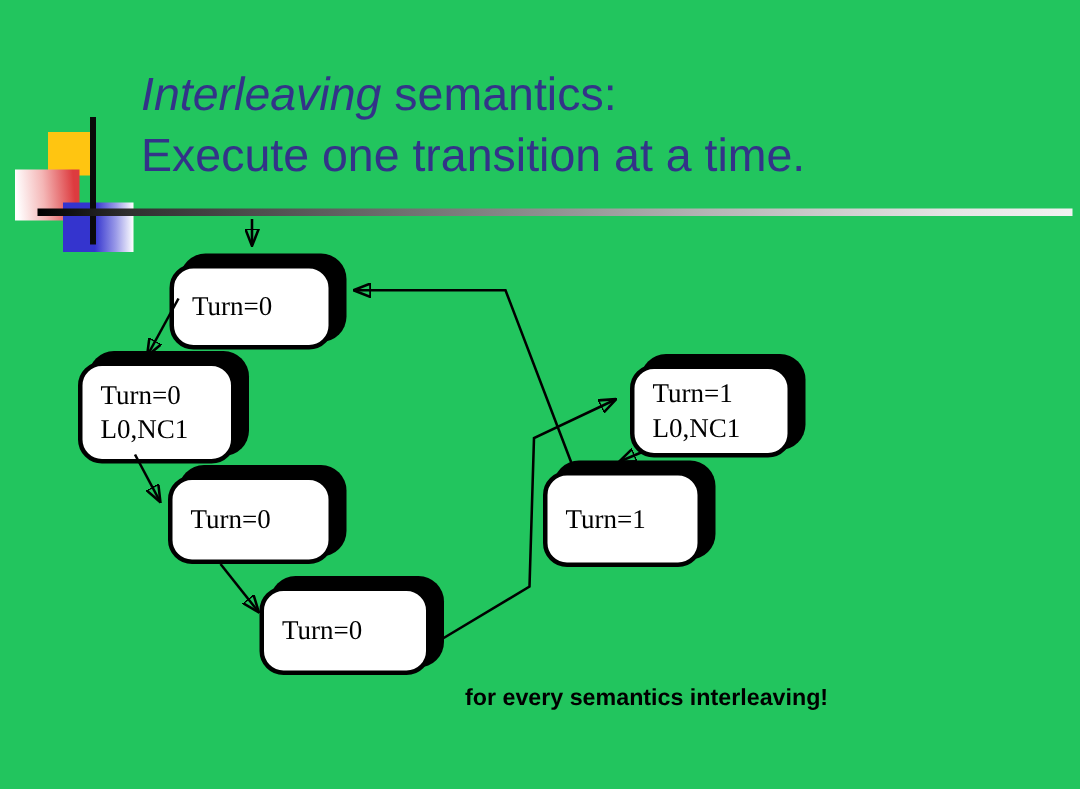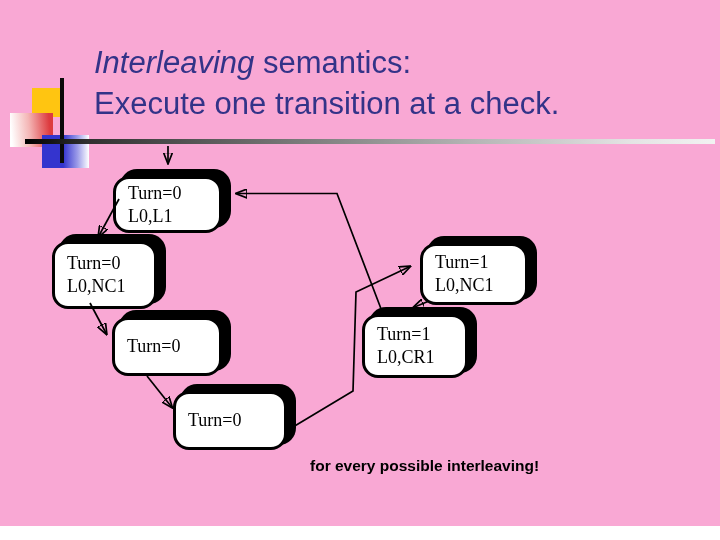--- a/index.html
+++ b/index.html
@@ -1,17 +1,17 @@
 <!DOCTYPE html>
 <html><head>
 <meta charset="utf-8">
 <style>
   html,body{margin:0;padding:0;background:#fff;}
   #slide{
-    position:relative;width:720px;height:526px;background:#f9a8d4;
+    position:relative;width:720px;height:526px;background:#22c55e;
     overflow:hidden;font-family:"Liberation Sans",sans-serif;
   }
   
   .title{
     position:absolute;left:94px;top:42px;width:600px;
     color:#333388;font-size:31px;line-height:41px;letter-spacing:0px;
   }
   .title .it{font-style:italic;}
   
   .sq{position:absolute;}
@@ -46,62 +46,60 @@
   .note1{position:absolute;left:310px;top:429px;font-size:15px;color:#000;z-index:6;}
   .note2{position:absolute;left:310px;top:457px;font-size:15.5px;font-weight:bold;color:#000;z-index:6;}
 </style>
 </head>
 <body>
 
 <div id="slide">
 
   <div class="title">
     <div><span class="it">Interleaving</span><span> semantics:</span></div>
-    <div>Execute one transition at a check.</div>
+    <div>Execute one transition at a time.</div>
   </div>
 
   <div class="sq sq-yellow"></div>
   <div class="sq sq-red"></div>
   <div class="sq sq-blue"></div>
   <div class="vline"></div>
   <div class="rule"></div>
 
   <div class="node n-s0">
     <div>Turn=0</div>
-    <div>L0,L1</div>
   </div>
   <div class="node n-s1">
     <div>Turn=0</div>
     <div>L0,NC1</div>
   </div>
   <div class="node n-s2">
     <div>Turn=0</div>
   </div>
   <div class="node n-s3">
     <div>Turn=0</div>
   </div>
   <div class="node n-s4">
     <div>Turn=1</div>
     <div>L0,NC1</div>
   </div>
   <div class="node n-s5">
     <div>Turn=1</div>
-    <div>L0,CR1</div>
   </div>
 
   <svg id="edges" width="720" height="540" viewBox="0 0 720 540">
     <defs>
       <marker id="arw" viewBox="0 0 12 10" markerUnits="userSpaceOnUse" markerWidth="12" markerHeight="10" refX="10.5" refY="5" orient="auto">
         <path d="M0,0.5 L11.5,5 L0,9.5 z" fill="#000" stroke="none"></path>
       </marker>
     </defs>
     <path d="M168,146 L168,163" marker-end="url(#arw)"></path>
     <path d="M119,199 L98.5,236.5" marker-end="url(#arw)"></path>
     <path d="M90,303 L106.5,334" marker-end="url(#arw)"></path>
     <path d="M147,376 L172,407.5" marker-end="url(#arw)"></path>
     <path d="M429,301 L413.5,307.5" marker-end="url(#arw)"></path>
     <path d="M288,430 L353,391 L356,292 L410,266.5" marker-end="url(#arw)"></path>
     <path d="M383,314 L337,193.5 L236.5,193.5" marker-end="url(#arw)"></path>
   </svg>
 
-  <div class="note2">for every possible interleaving!</div>
+  <div class="note2">for every semantics interleaving!</div>
 
 </div>
 
 </body></html>

